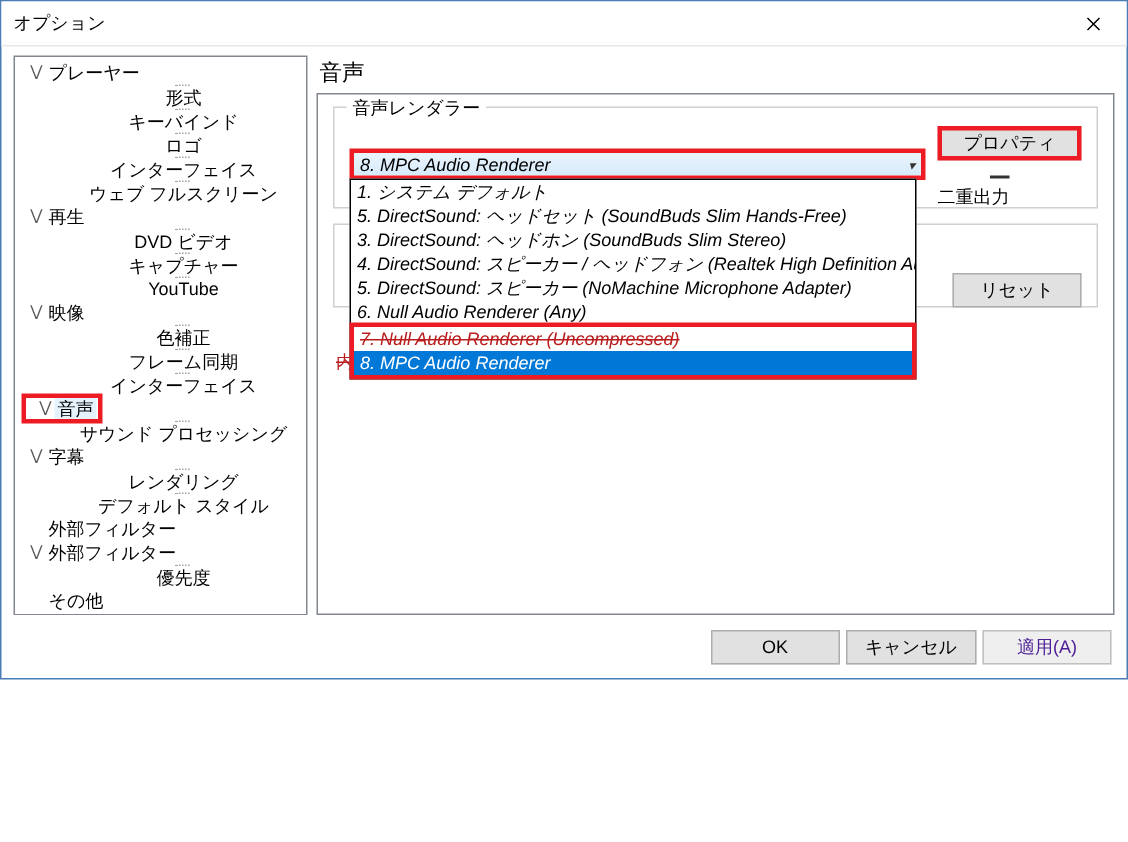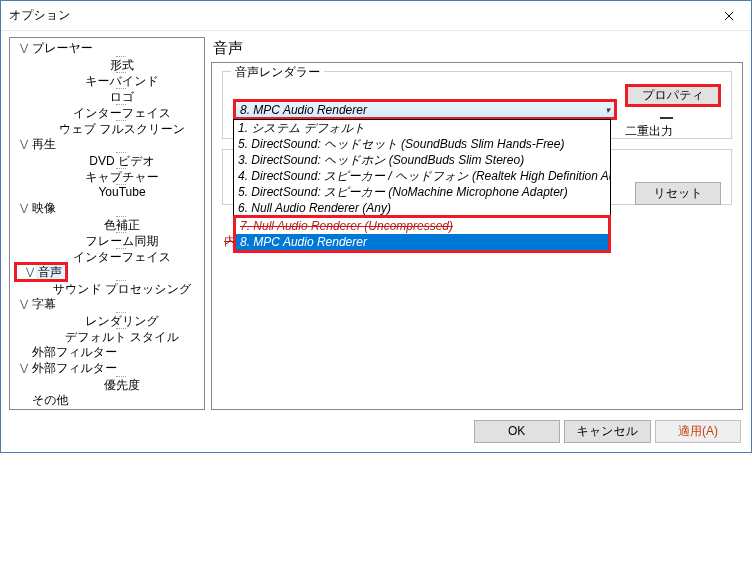--- a/index.html
+++ b/index.html
@@ -22,21 +22,21 @@
   .red-box { outline: 3px solid #ed1c24; outline-offset: -1px; }
   .main { flex: 1; display: flex; flex-direction: column; }
   .main-title { font-size: 15px; padding: 2px 0 4px 2px; }
   .panel-border { border: 1px solid #828790; flex: 1; padding: 8px 10px; }
   .fieldset { border: 1px solid #d0d0d0; position: relative; padding: 12px 10px 10px 10px; margin-bottom: 10px; }
   .fieldset-legend { position: absolute; top: -8px; left: 8px; background: #fff; padding: 0 4px; font-size: 12px; }
   .row { display: flex; align-items: center; gap: 8px; }
   .combo { flex: 1; height: 21px; border: 1px solid #7a7a7a; background: linear-gradient(#eaf4fd,#d7ebfb); display: flex; align-items: center; padding: 0 4px; position: relative; }
   .combo .arrow { position: absolute; right: 4px; font-size: 9px; color: #333; }
   .btn { height: 23px; min-width: 86px; background: #e1e1e1; border: 1px solid #adadad; padding: 0 12px; cursor: default; display: inline-flex; align-items: center; justify-content: center; }
-  .btn.disabled { color: #c2410c; background: #efefef; border-color: #c0c0c0; }
+  .btn.disabled { color: #4c1d95; background: #efefef; border-color: #c0c0c0; }
   .check-row { display: flex; align-items: flex-end; gap: 4px; height: 18px; flex-direction: column; }
   .check-box { width: 13px; height: 13px; border: 1px solid #333; background: #fff; }
   .dropdown-list { position: absolute; left: 0; top: 20px; width: 378px; border: 1px solid #000; background: #fff; z-index: 10; }
   .dropdown-list .opt { height: 16px; padding: 0 4px; display: flex; align-items: center; white-space: nowrap; overflow: hidden; }
   .dropdown-list .opt.sel { background: #0078d7; color: #fff; }
   .struck { text-decoration: line-through; color: #b91c1c; }
   .red-box-wide { border: 3px solid #ed1c24; }
   .bottom-bar { height: 42px; display: flex; align-items: center; justify-content: flex-end; gap: 4px; padding: 0 10px; border-top: 0; }
   .below-fieldset { position: relative; }
   .hidden-check-area { display: flex; flex-direction: column; gap: 3px; }

